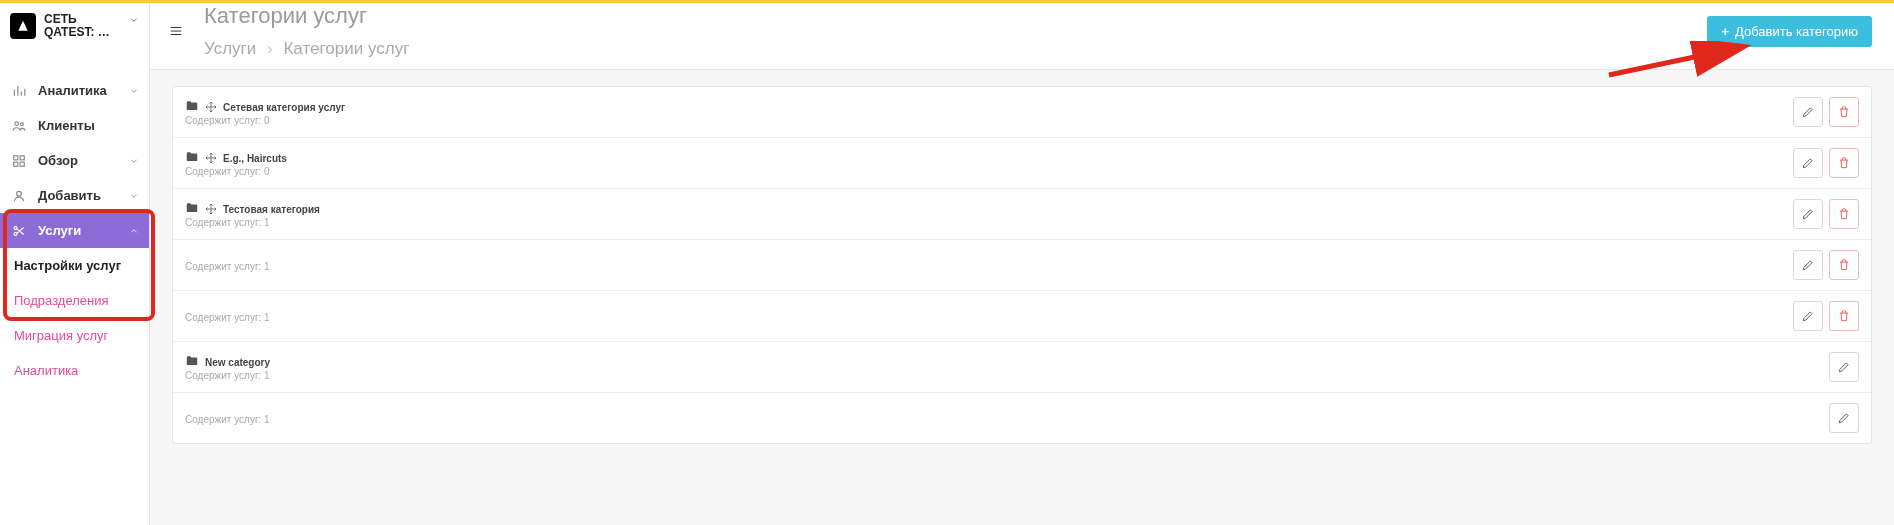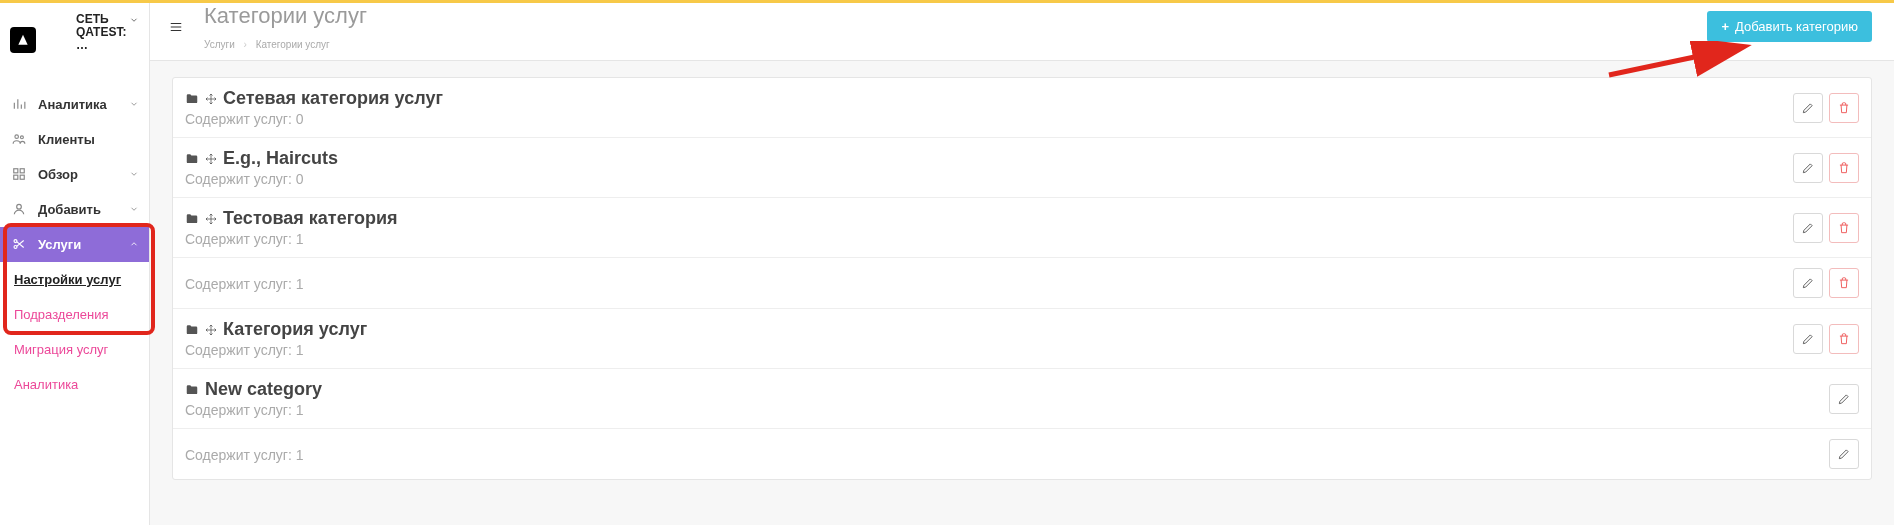--- a/index.html
+++ b/index.html
@@ -19,24 +19,23 @@
   .sidebar {
     width: 150px;
     background: #ffffff;
     border-right: 1px solid #e5e5e5;
     display: flex;
     flex-direction: column;
     font-size: 13px;
   }
   .brand {
     display: flex;
-    align-items: flex-end;
+    align-items: center;
     padding: 10px 10px 14px 10px;
     position: relative;
-    gap: 32px;
   }
   .brand-logo {
     width: 26px; height: 26px;
     background: #000;
     border-radius: 4px;
     display: flex; align-items: center; justify-content: center;
     color: #fff;
     margin-right: 8px;
     flex-shrink: 0;
   }
@@ -57,21 +56,20 @@
   .side-item.sub { padding-left: 14px; font-weight: 400; color: #666; }
   .side-item.sub .lbl { font-weight: 400; color:#ec4899; }
   .side-item.active-svc {
     background: #8e6cd8;
     color: #fff;
   }
   .side-item.active-svc .icon, .side-item.active-svc .lbl, .side-item.active-svc .caret { color: #fff; }
   .side-item.sub.active {
     font-weight: 700;
     color: #222;
-    text-decoration: underline;
   }
   .side-item.sub.active .lbl { font-weight:700; color: #222; }
 
   .hilite-wrap { position: relative; }
   .hilite-box {
     position: absolute;
     left: 3px; right: -6px; top: -4px; bottom: -38px;
     border: 4px solid #e1261c;
     border-radius: 8px;
     pointer-events: none;
@@ -90,21 +88,21 @@
   }
   .hamburger {
     width: 20px; height: 20px;
     margin-right: 18px;
     cursor: pointer;
     color: #333;
     display: inline-flex; align-items:center; justify-content:center;
   }
   .title-block { flex: 1; }
   .page-title { font-size: 22px; font-weight: 400; color: #9a9a9a; }
-  .breadcrumb { font-size: 10px; color: #aaa; margin-top: 10px; }
+  .breadcrumb { font-size: 17px; color: #aaa; margin-top: 10px; }
   .breadcrumb .chev { margin: 0 6px; color:#ccc; }
   .add-btn {
     background: #3cbfde;
     color: #fff;
     border: none;
     padding: 8px 14px;
     font-size: 13px;
     border-radius: 3px;
     cursor: pointer;
     display: flex; align-items: center;
@@ -127,24 +125,24 @@
     background: #fff;
   }
   .cat-row {
     padding: 10px 12px;
     border-bottom: 1px solid #eee;
     display: flex;
     align-items: center;
   }
   .cat-row:last-child { border-bottom: none; }
   .cat-left { flex: 1; }
-  .cat-title-line { display: flex; align-items: center; color: #444; font-weight:700; font-size: 18px; }
+  .cat-title-line { display: flex; align-items: flex-end; color: #444; font-weight:700; font-size: 10px; }
   .cat-title-line .fico { margin-right: 6px; color:#555; display:inline-flex; }
   .cat-title-line .mico { margin-right: 6px; color:#555; display:inline-flex; }
-  .cat-meta { font-size: 14px; color: #aaa; margin-top: 2px; }
+  .cat-meta { font-size: 10px; color: #aaa; margin-top: 2px; }
   .row-actions { display:flex; gap:6px; }
   .row-btn {
     width: 30px; height: 30px;
     border: 1px solid #d9d9d9;
     background: #fff;
     border-radius: 3px;
     display:flex; align-items:center; justify-content:center;
     cursor: pointer;
     color:#555;
   }
@@ -419,33 +417,20 @@
                 <span>
                   <svg width="14" height="14" viewBox="0 0 24 24">
                     <path d="M5 7h14M9 7V5a2 2 0 0 1 2-2h2a2 2 0 0 1 2 2v2M7 7l1 13h8l1-13" stroke="currentColor" stroke-width="1.6" fill="none"></path>
                   </svg>
                 </span>
               </button>
             </div>
           </div>
           <div class="cat-row">
             <div class="cat-left">
-              <div class="cat-title-line">
-                <span class="fico">
-                  <svg width="14" height="14" viewBox="0 0 24 24">
-                    <path d="M3 6a2 2 0 0 1 2-2h4l2 2h8a2 2 0 0 1 2 2v9a2 2 0 0 1-2 2H5a2 2 0 0 1-2-2V6z" fill="#555"></path>
-                  </svg>
-                </span>
-                <span class="mico">
-                  <svg width="12" height="12" viewBox="0 0 24 24">
-                    <path d="M12 2v20M2 12h20M12 2l-3 3M12 2l3 3M12 22l-3-3M12 22l3-3M2 12l3-3M2 12l3 3M22 12l-3-3M22 12l-3 3" stroke="#555" stroke-width="1.6" fill="none"></path>
-                  </svg>
-                </span>
-                <span>Категория услуг</span>
-              </div>
               <div class="cat-meta">Содержит услуг: 1</div>
             </div>
             <div class="row-actions">
               <button class="row-btn">
                 <span>
                   <svg width="14" height="14" viewBox="0 0 24 24">
                     <path d="M4 20l4-1 11-11-3-3L5 16l-1 4z" stroke="currentColor" stroke-width="1.6" fill="none"></path>
                   </svg>
                 </span>
               </button>

